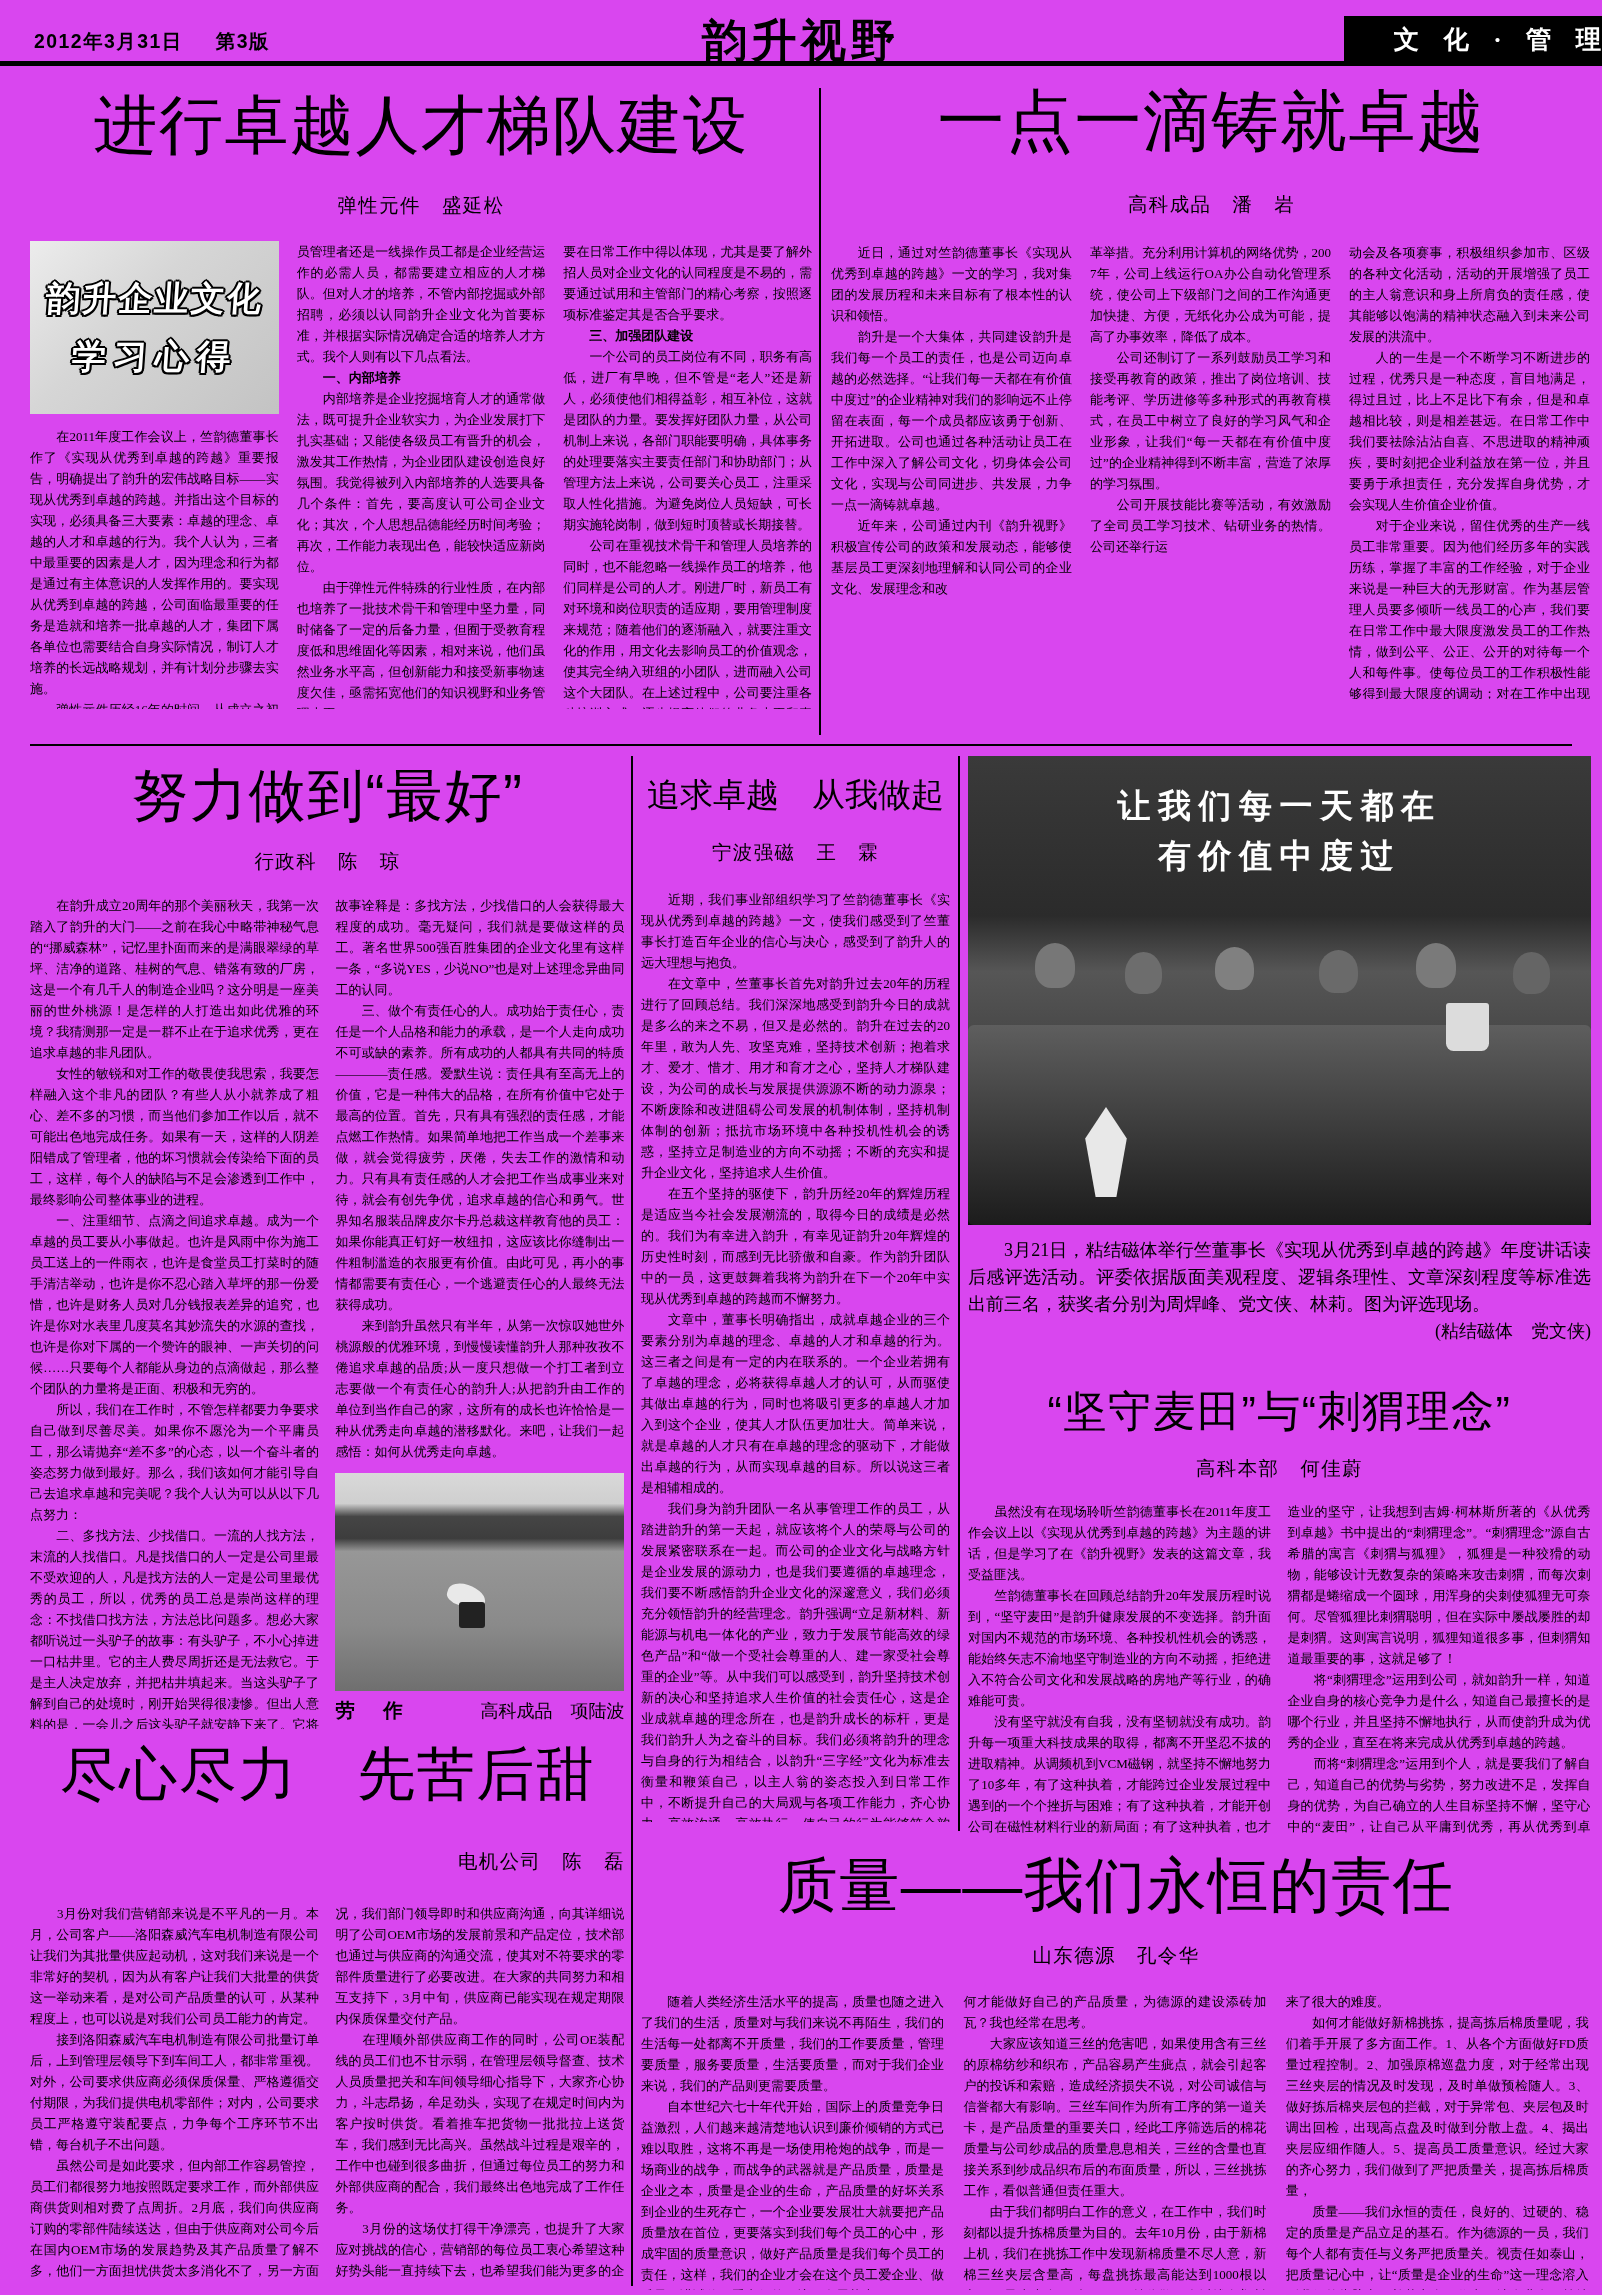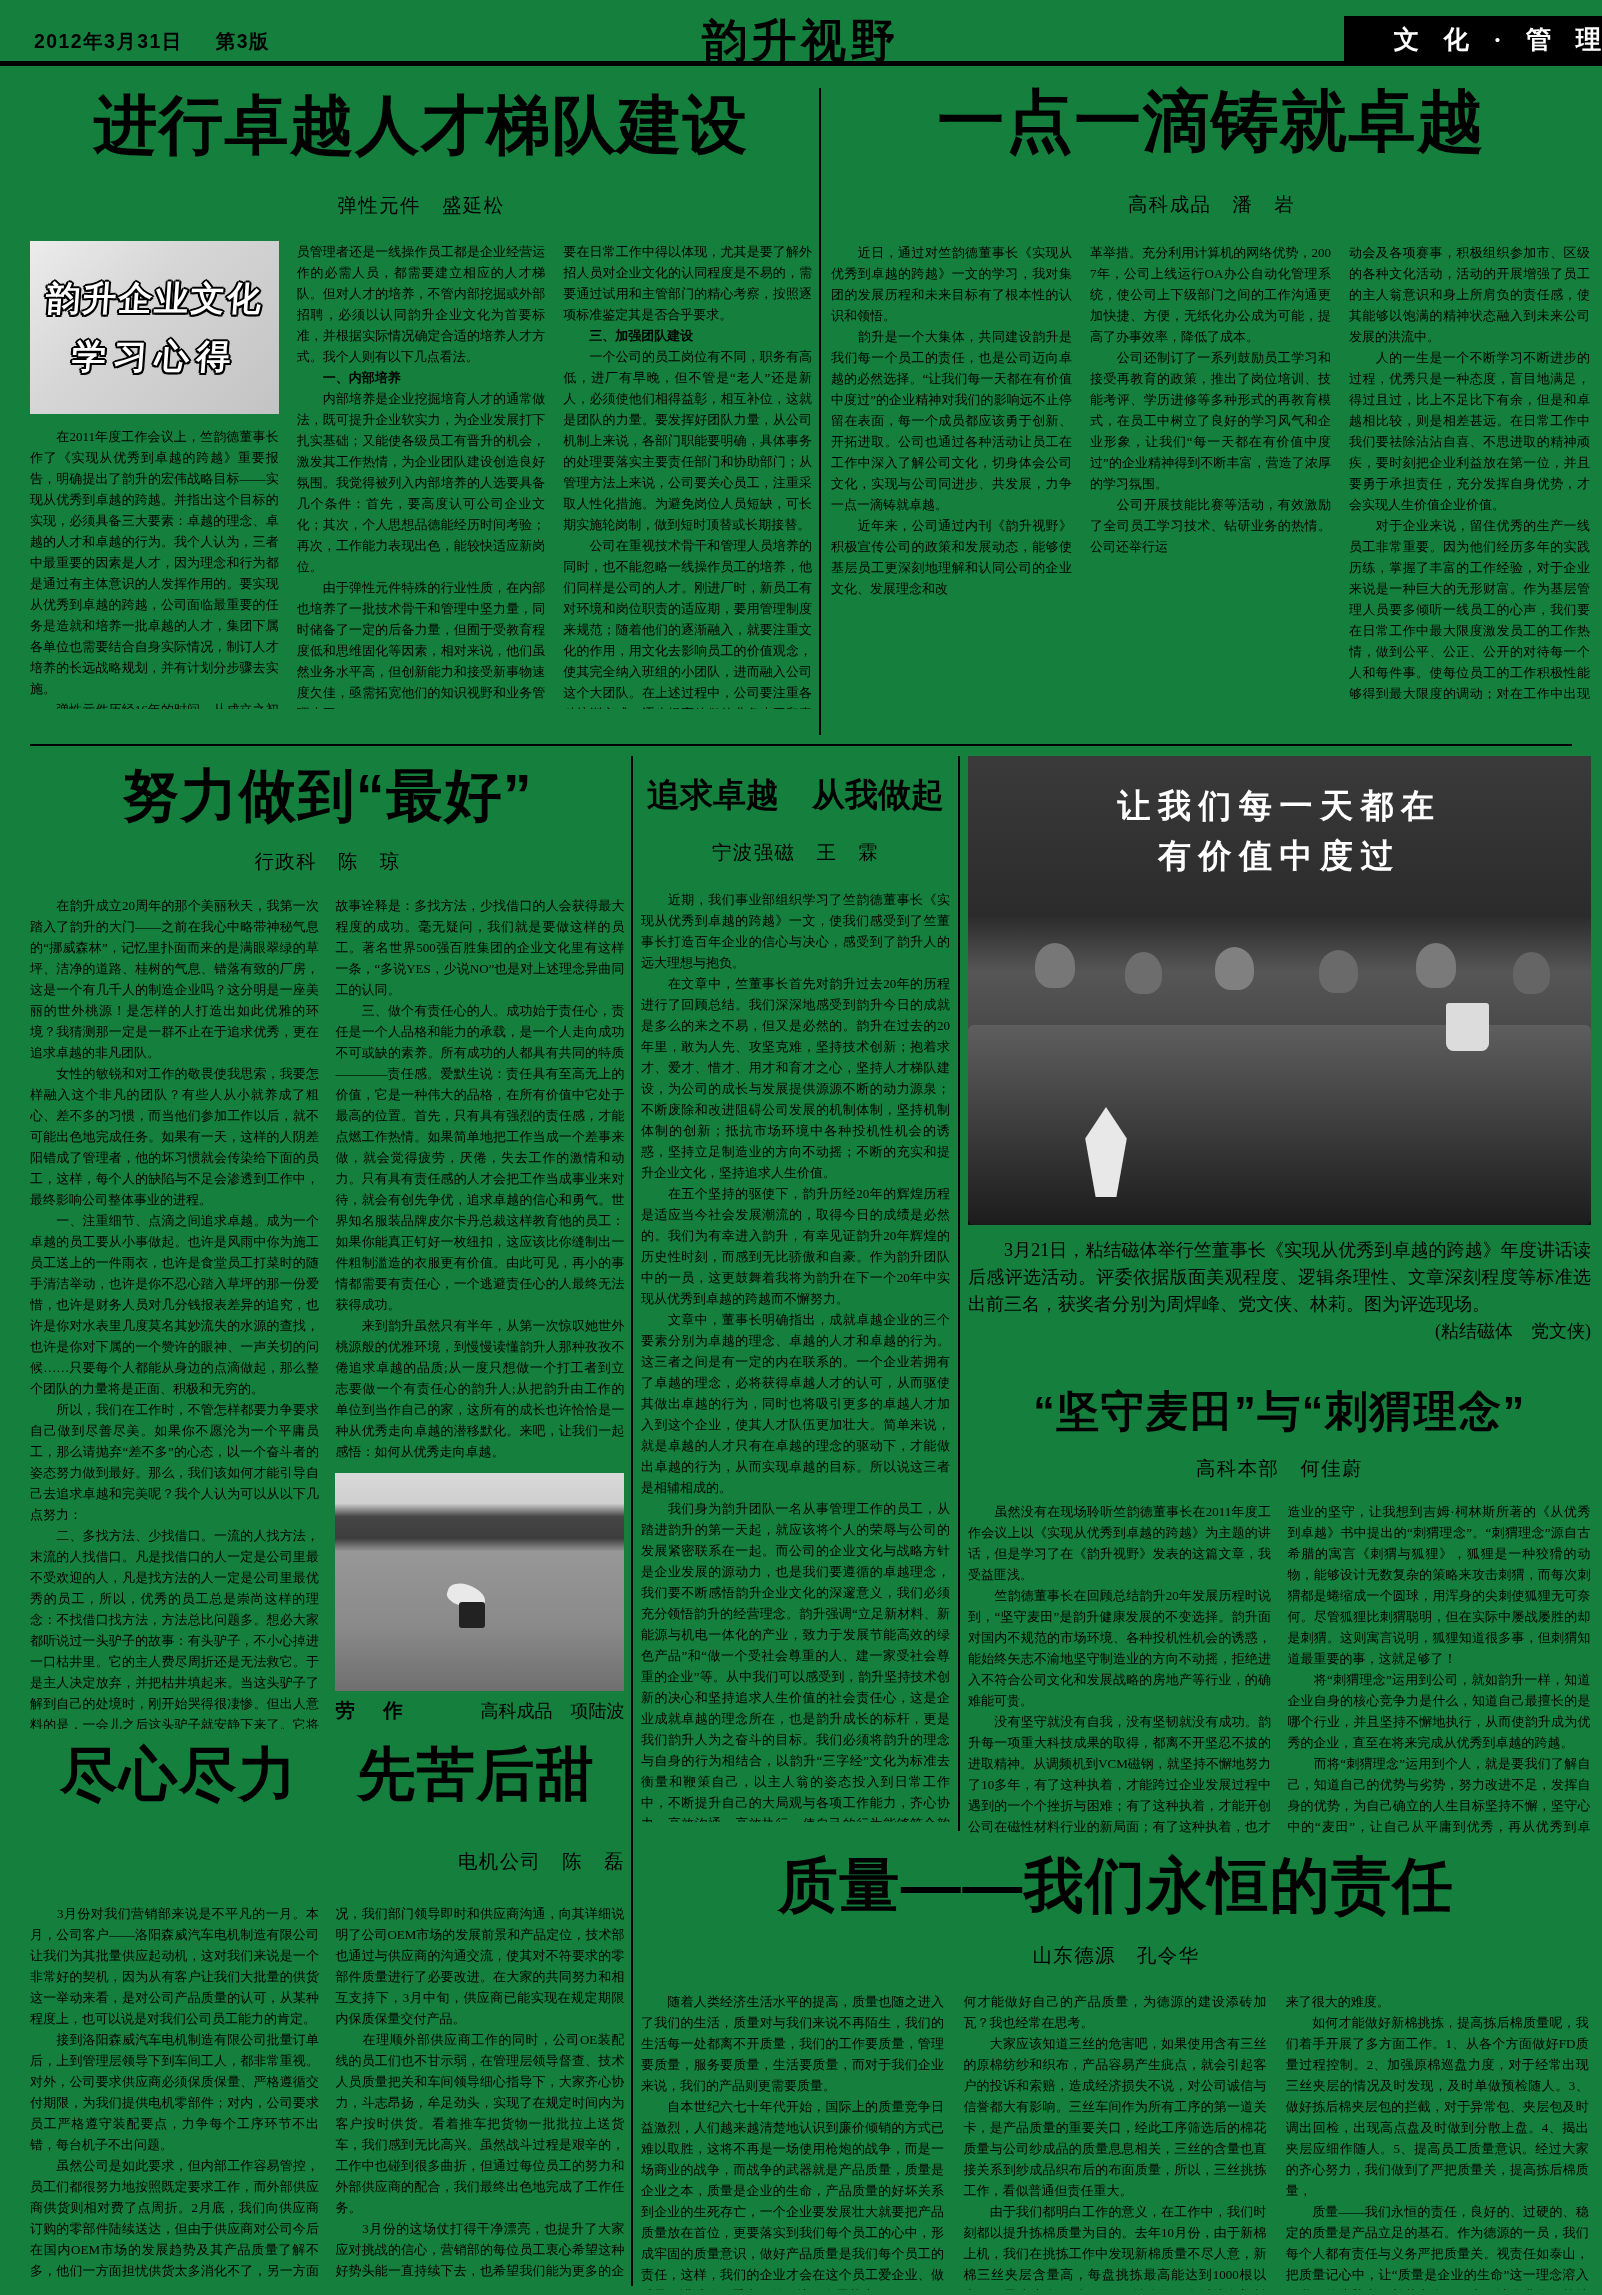--- a/index.html
+++ b/index.html
@@ -1,21 +1,21 @@
 <!DOCTYPE html>
 <html style="font-size:12px"><head>
 <meta charset="utf-8">
 <style>
   html,body{margin:0;padding:0;background:#888;}
-  #page{position:relative;width:1602px;height:2295px;background:#15803d;overflow:hidden;
+  #page{position:relative;width:1602px;height:2295px;background:#d946ef;overflow:hidden;
         font-family:"Liberation Serif","DejaVu Serif",serif;color:#000;}
   .abs{position:absolute;}
   .sans{font-family:"Liberation Sans","DejaVu Sans",sans-serif;}
   .rule{background:#000;}
-  .title{font-family:"Liberation Sans","DejaVu Sans",sans-serif;font-weight:bold;text-align:center;
+  .title{font-family:"Liberation Sans","DejaVu Sans",sans-serif;font-weight:normal;text-align:center;
          letter-spacing:1.5px;line-height:1.12;}
   .byline{text-align:center;font-size:19.4px;letter-spacing:1.5px;}
   .cols{display:flex;}
   .col{overflow:hidden;}
   .col p{margin:0;font-size:13px;line-height:21px;text-align:justify;word-break:break-all;}
   .col p.hd{font-weight:bold;font-family:"Liberation Sans","DejaVu Sans",sans-serif;}
   .caption p{margin:0;font-size:18px;line-height:27px;text-align:justify;word-break:break-all;}
   
   #section-box{background:#000;color:#fff;display:flex;align-items:center;justify-content:center;padding-left:36px;}
   

